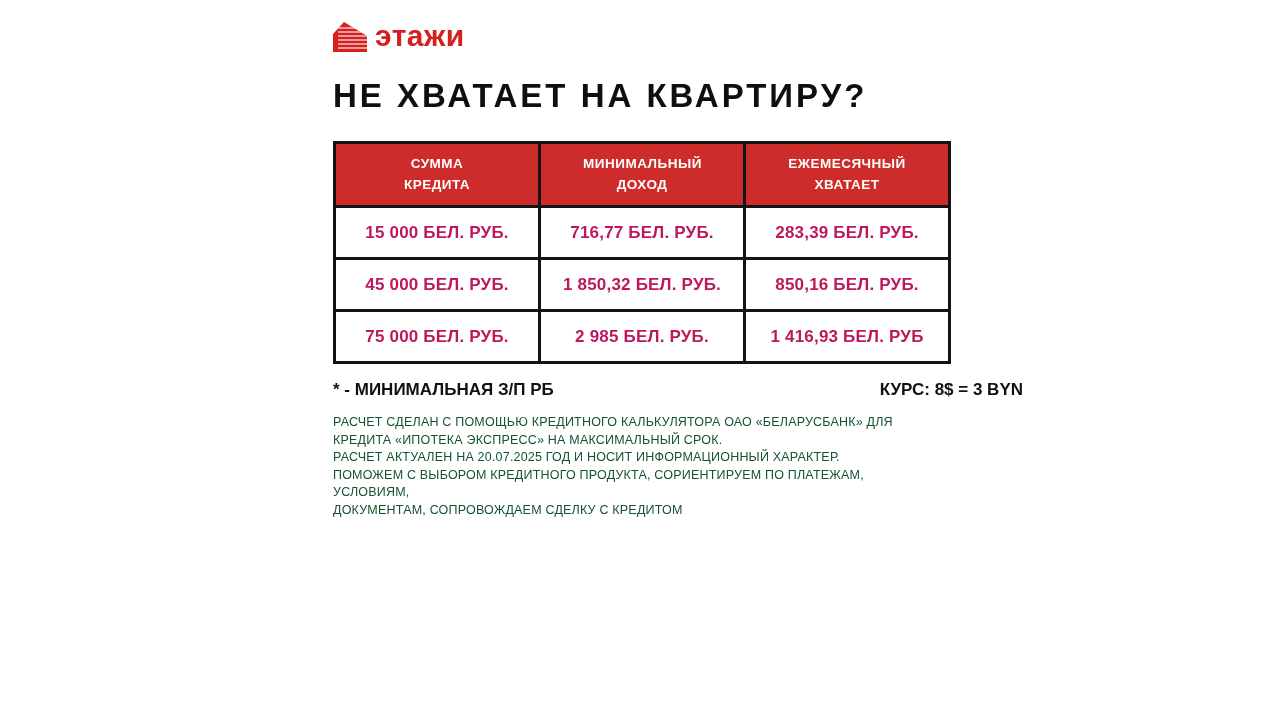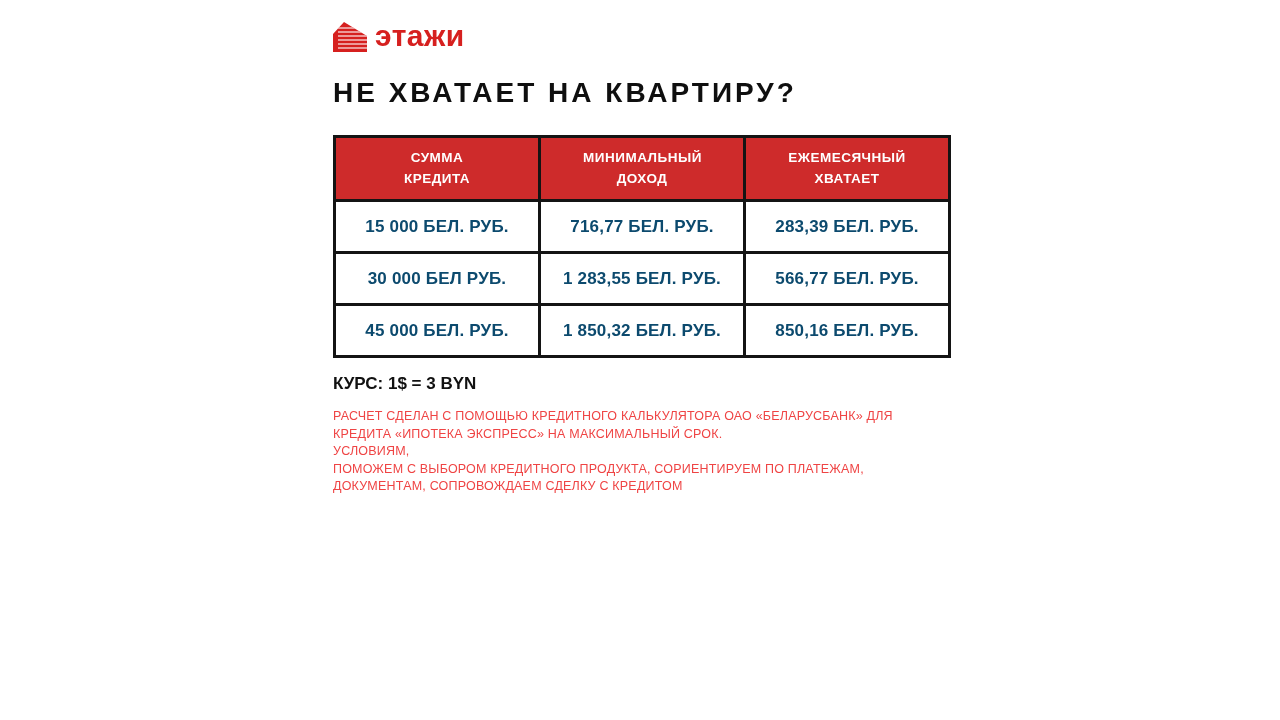--- a/index.html
+++ b/index.html
@@ -26,21 +26,21 @@
   .logo-text {
     color: #d6201f;
     font-weight: bold;
     font-size: 30px;
     letter-spacing: 0.5px;
     line-height: 1;
     padding-bottom: 3px;
   }
   .page-title {
     margin-top: 24px;
-    font-size: 28px;
+    font-size: 33px;
     font-weight: 900;
     letter-spacing: 3px;
     color: #0f0f0f;
     white-space: nowrap;
   }
   table.credit-table {
     border-collapse: collapse;
     table-layout: fixed;
     width: 618px;
     margin-top: 26px;
@@ -63,38 +63,38 @@
     line-height: 1.55;
   }
   table.credit-table td {
     background: #ffffff;
     height: 52px;
     border: 3px solid #141414;
     text-align: center;
     vertical-align: middle;
     font-size: 17px;
     font-weight: bold;
-    color: #0c4a6e;
+    color: #be185d;
     letter-spacing: 0.2px;
     white-space: nowrap;
   }
   .notes-row {
     display: flex;
     justify-content: space-between;
     align-items: baseline;
     margin-top: 16px;
     font-size: 17px;
     font-weight: bold;
     color: #111111;
   }
   .disclaimer {
     margin-top: 14px;
     font-size: 12.5px;
     line-height: 17.6px;
-    color: #ef4444;
+    color: #14532d;
     letter-spacing: 0.2px;
   }
 </style>
 </head>
 <body>
 
 <div class="content">
 
   <div class="logo-row">
     <svg width="34" height="30" viewBox="0 0 34 30">
@@ -126,37 +126,39 @@
           <th><span>ЕЖЕМЕСЯЧНЫЙ ХВАТАЕТ</span></th>
         </tr>
     </thead>
     <tbody>
         <tr>
           <td>15 000 БЕЛ. РУБ.</td>
           <td>716,77 БЕЛ. РУБ.</td>
           <td>283,39 БЕЛ. РУБ.</td>
         </tr>
         <tr>
-          <td>30 000 БЕЛ РУБ.</td>
-          <td>1 283,55 БЕЛ. РУБ.</td>
-          <td>566,77 БЕЛ. РУБ.</td>
-        </tr>
-        <tr>
           <td>45 000 БЕЛ. РУБ.</td>
           <td>1 850,32 БЕЛ. РУБ.</td>
           <td>850,16 БЕЛ. РУБ.</td>
+        </tr>
+        <tr>
+          <td>75 000 БЕЛ. РУБ.</td>
+          <td>2 985 БЕЛ. РУБ.</td>
+          <td>1 416,93 БЕЛ. РУБ</td>
         </tr>
       </tbody>
   </table>
 
   <div class="notes-row">
-    <span>КУРС: 1$ = 3 BYN</span>
+    <span>* - МИНИМАЛЬНАЯ З/П РБ</span>
+    <span>КУРС: 8$ = 3 BYN</span>
   </div>
 
   <div class="disclaimer">
       <div>РАСЧЕТ СДЕЛАН С ПОМОЩЬЮ КРЕДИТНОГО КАЛЬКУЛЯТОРА ОАО «БЕЛАРУСБАНК» ДЛЯ</div>
       <div>КРЕДИТА «ИПОТЕКА ЭКСПРЕСС» НА МАКСИМАЛЬНЫЙ СРОК.</div>
+      <div>РАСЧЕТ АКТУАЛЕН НА 20.07.2025 ГОД И НОСИТ ИНФОРМАЦИОННЫЙ ХАРАКТЕР.</div>
+      <div>ПОМОЖЕМ С ВЫБОРОМ КРЕДИТНОГО ПРОДУКТА, СОРИЕНТИРУЕМ ПО ПЛАТЕЖАМ,</div>
       <div>УСЛОВИЯМ,</div>
-      <div>ПОМОЖЕМ С ВЫБОРОМ КРЕДИТНОГО ПРОДУКТА, СОРИЕНТИРУЕМ ПО ПЛАТЕЖАМ,</div>
       <div>ДОКУМЕНТАМ, СОПРОВОЖДАЕМ СДЕЛКУ С КРЕДИТОМ</div>
     </div>
 
 </div>
 
 </body></html>

